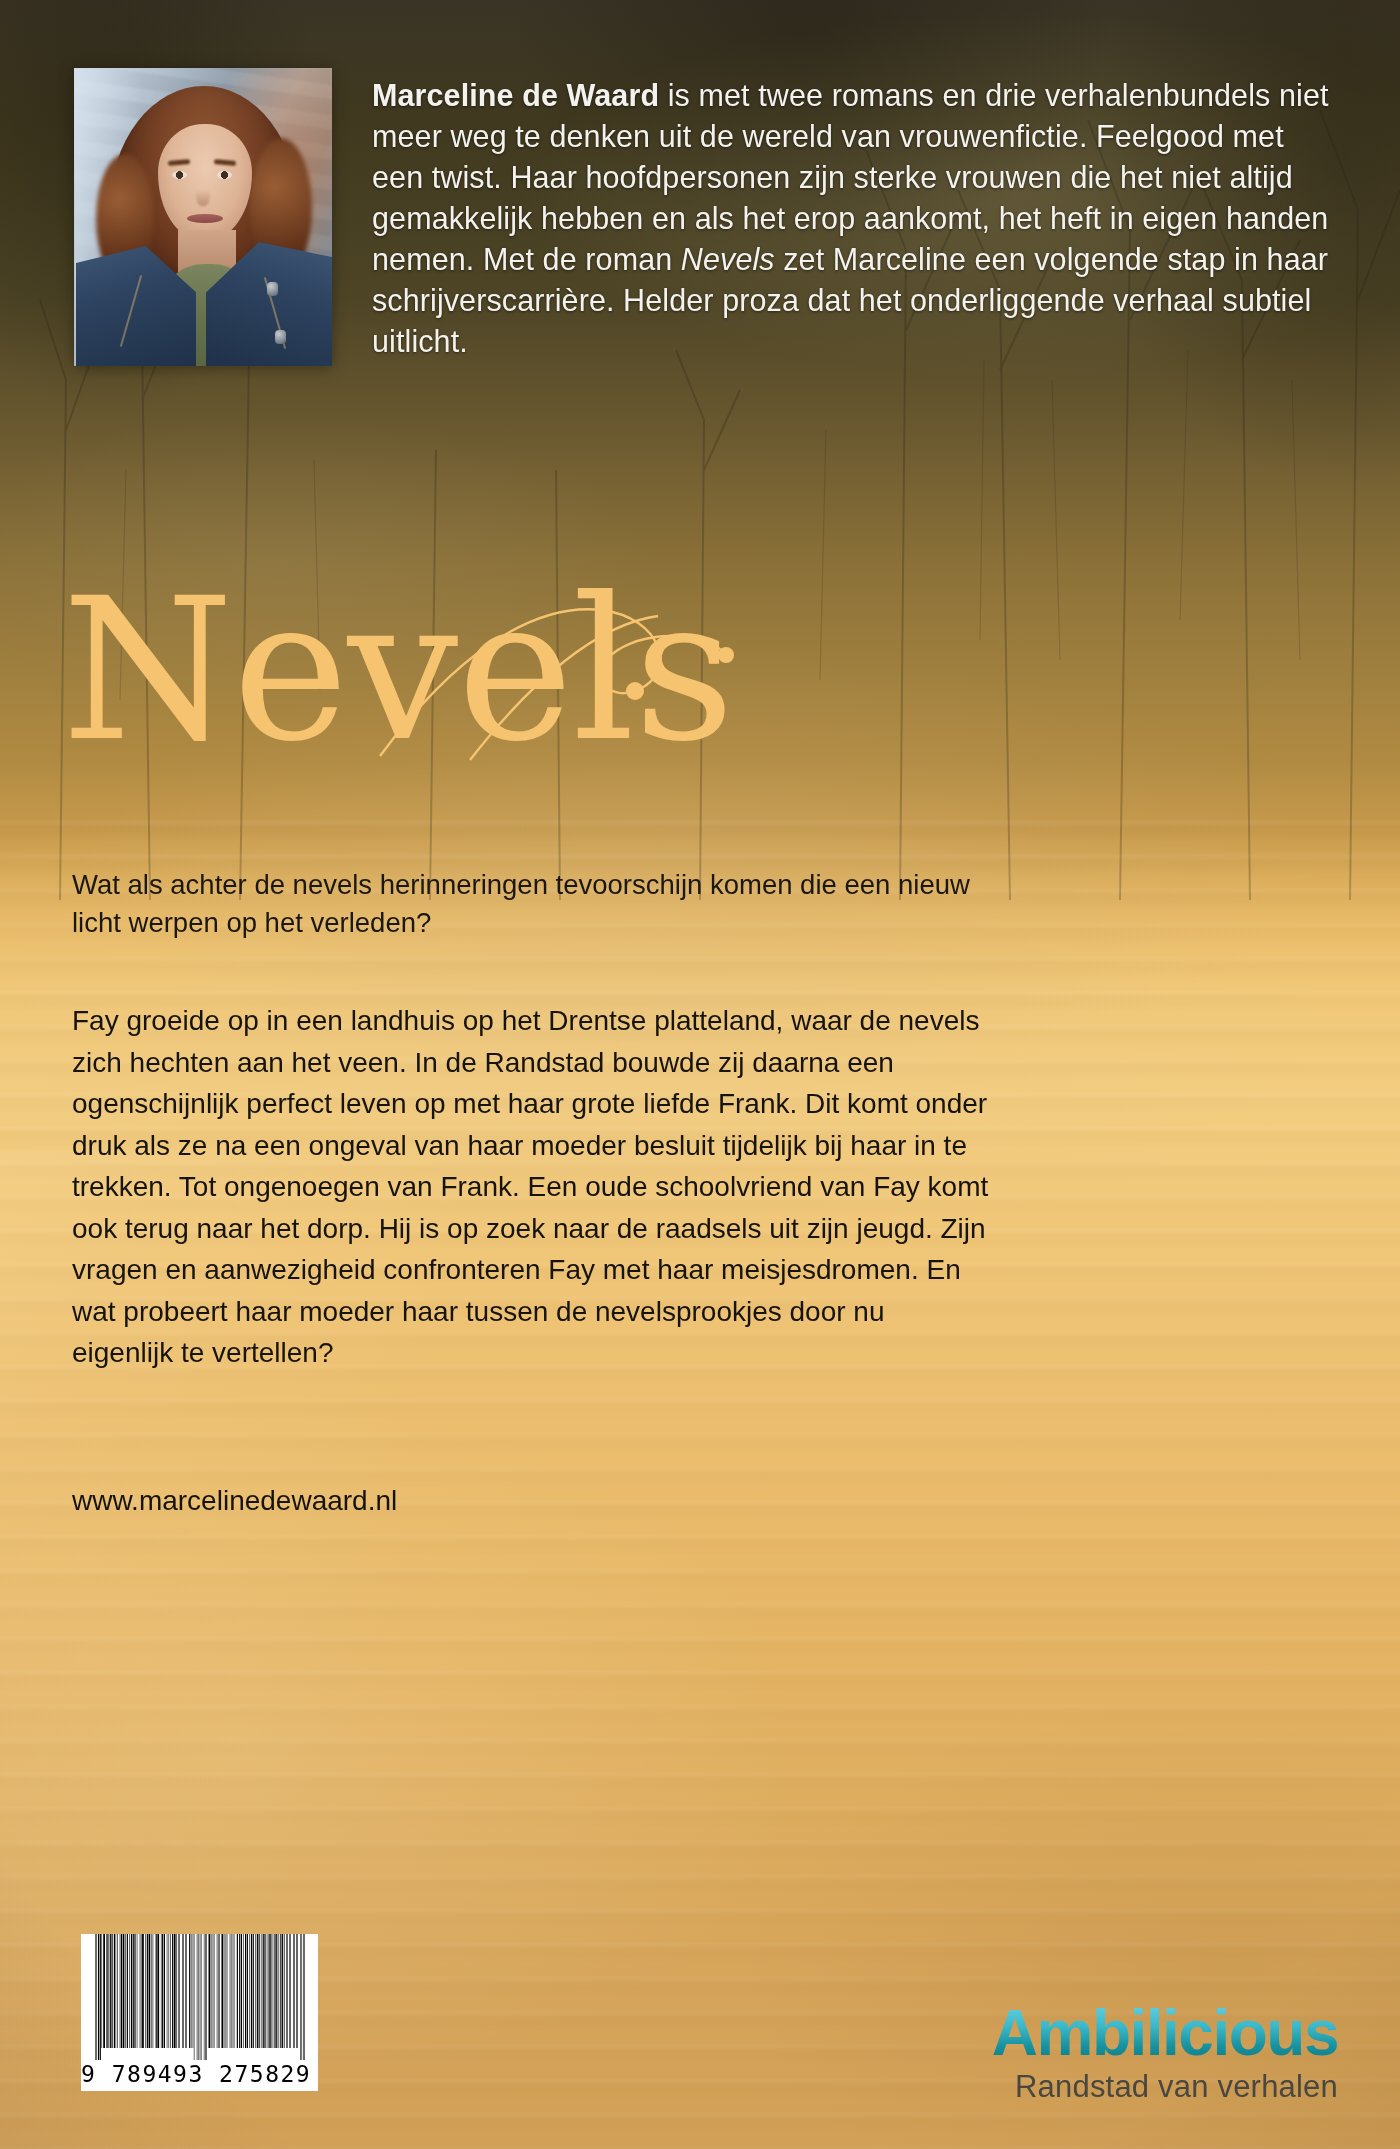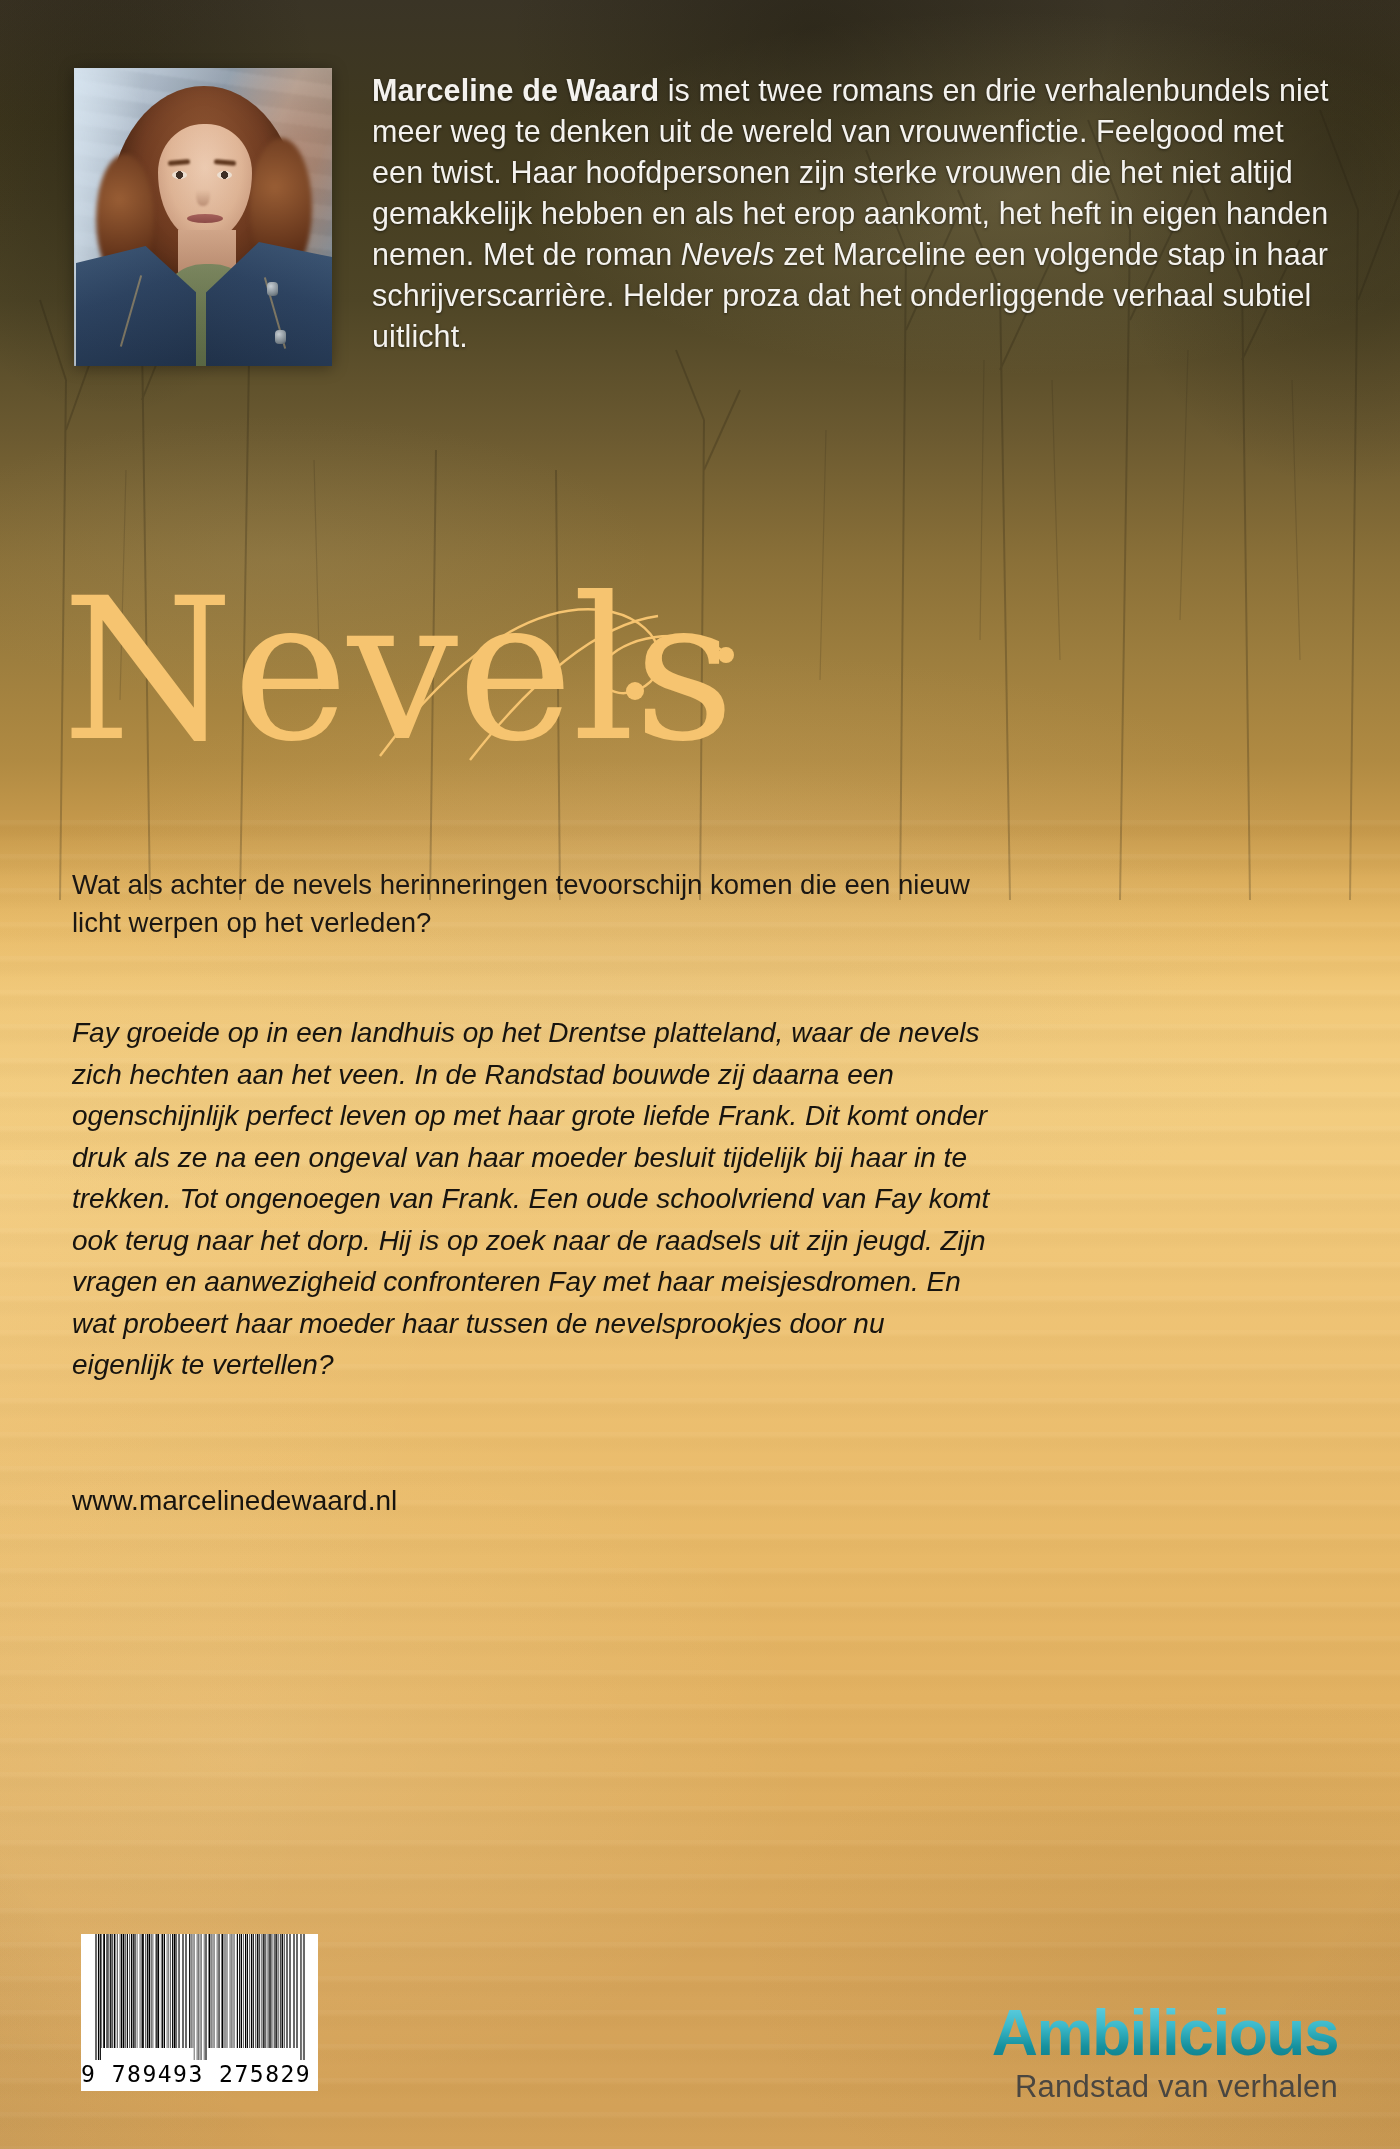--- a/index.html
+++ b/index.html
@@ -93,21 +93,21 @@
   }
 
   
   .author-block {
     position: absolute;
     left: 74px;
     top: 68px;
     width: 1256px;
     display: flex;
     gap: 40px;
-    align-items: flex-start;
+    align-items: center;
     z-index: 5;
   }
   .author-photo {
     width: 258px;
     height: 298px;
     flex: 0 0 258px;
     position: relative;
     overflow: hidden;
     background: #8a97a4;
     box-shadow: 0 2px 14px rgba(0,0,0,0.35);
@@ -256,21 +256,21 @@
   }
   .body-copy {
     position: absolute;
     left: 72px; top: 1000px; width: 920px;
     font-size: 28px;
     line-height: 41.5px;
     color: #17140f;
     font-weight: 400;
     z-index: 5;
   }
-  .body-copy p { margin: 12px 0 39px 0; font-style: italic; }
+  .body-copy p { margin: 0 0 39px 0; }
   .body-copy p:last-child { margin-bottom: 0; }
   .site-url {
     position: absolute;
     left: 72px; top: 1480px;
     font-size: 28px;
     line-height: 41px;
     color: #17140f;
     z-index: 5;
   }
 

